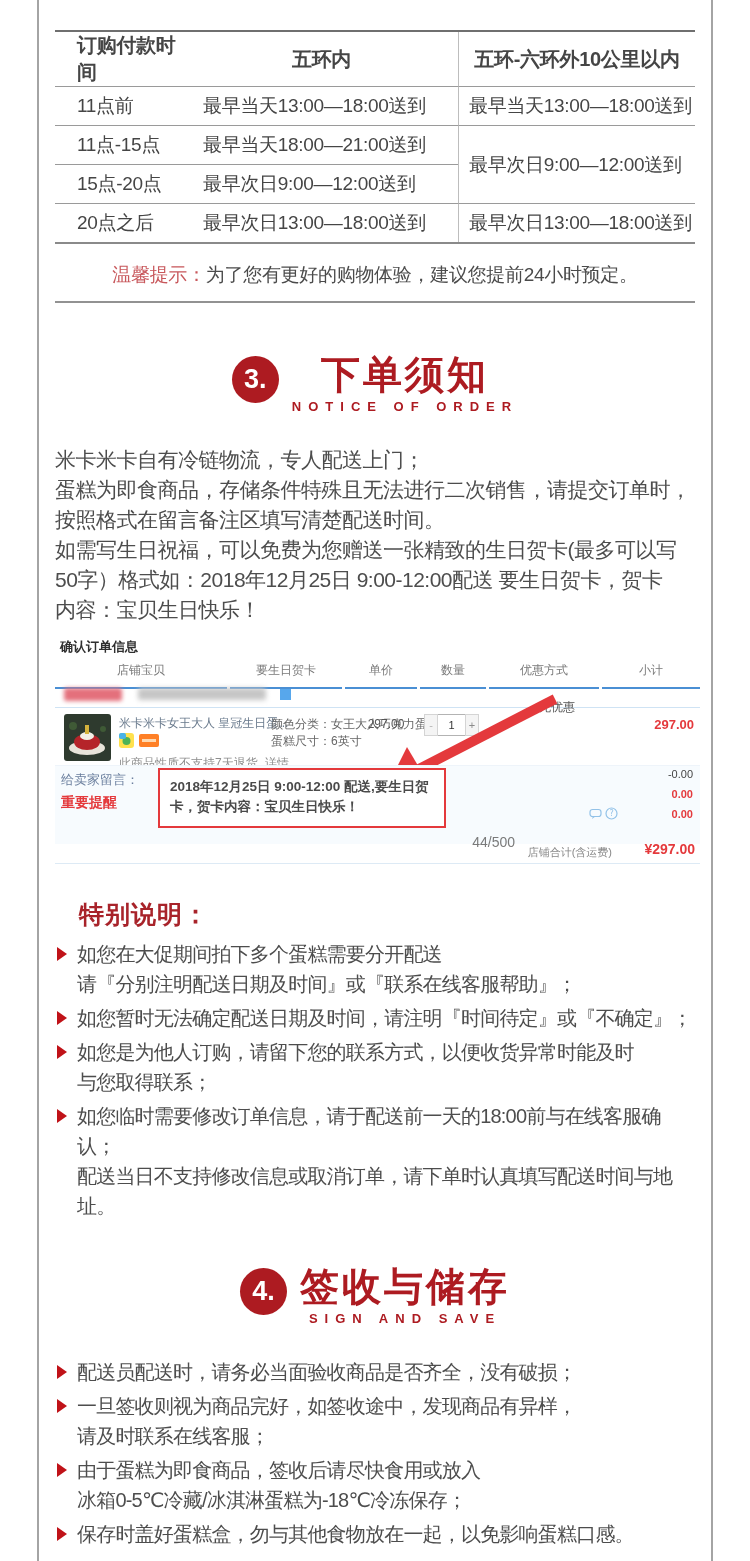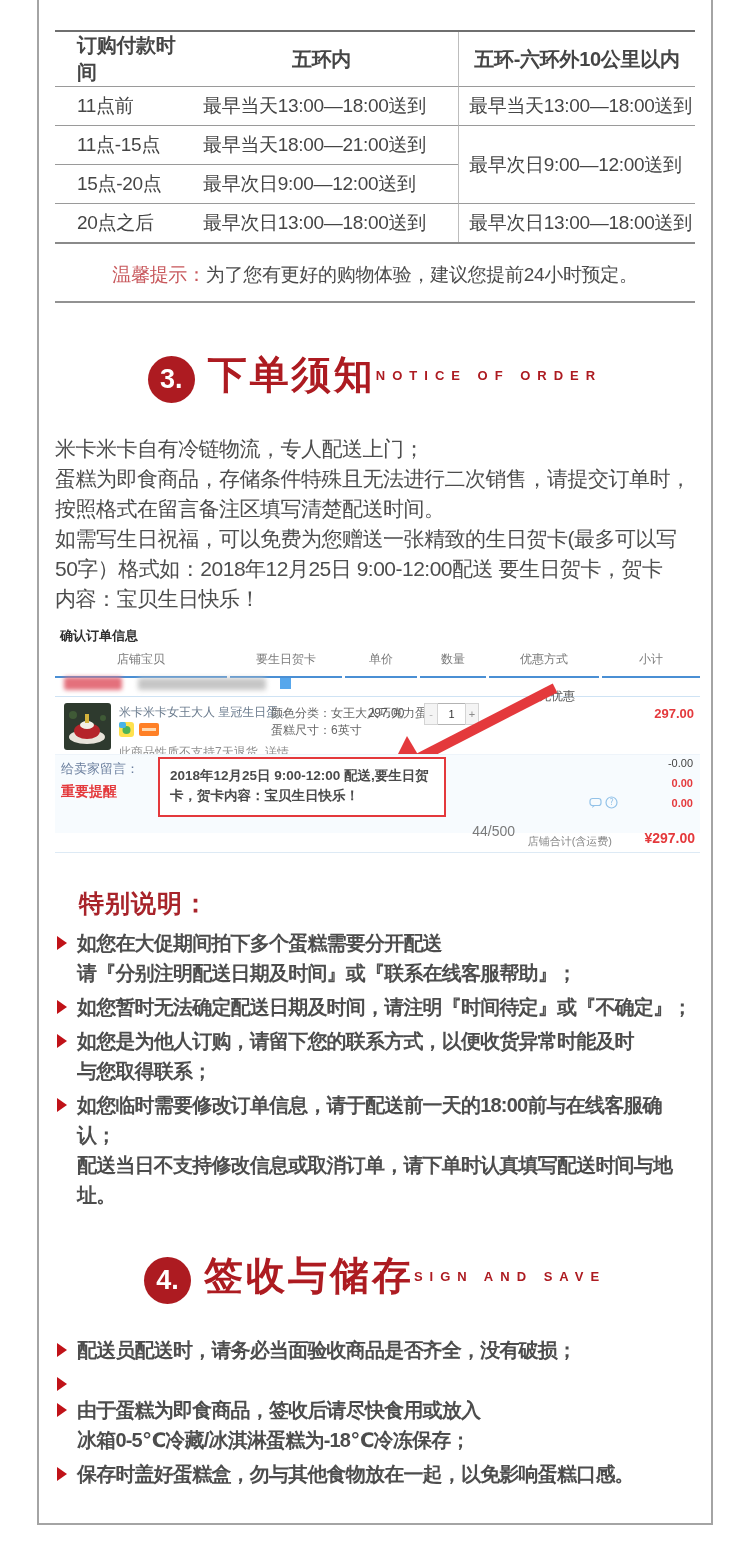--- a/index.html
+++ b/index.html
@@ -20,21 +20,21 @@
   .merged{grid-column:3;grid-row:3 / span 2;}
 
   
   .tip{margin-top:18px;text-align:center;font-size:19px;color:#4b4b4b;letter-spacing:-0.3px;}
   .tip .tlabel{color:#c8585c;}
   .divider{margin-top:13px;border:none;border-top:2px solid #929292;}
 
   
   .sec-header{margin-top:50px;display:flex;justify-content:center;align-items:flex-start;}
   .badge-circle{flex:none;width:47px;height:47px;border-radius:50%;background:#ad1b21;color:#fff;font-weight:bold;font-size:27px;display:flex;align-items:center;justify-content:center;margin-top:3px;}
-  .sec-text{margin-left:13px;display:flex;flex-direction:row;align-items:center;}
+  .sec-text{margin-left:13px;display:flex;flex-direction:column;align-items:center;}
   .sec-title{font-size:39px;color:#ad1b21;font-weight:bold;letter-spacing:3px;line-height:1.15;}
   .sec-sub{font-size:13px;color:#ad1b21;font-weight:bold;letter-spacing:7px;margin-top:1px;}
 
   .para{margin-top:31px;font-size:21px;letter-spacing:-0.5px;line-height:30px;color:#4d4d4d;white-space:pre-line;}
 
   
   .ord{position:relative;margin-top:10px;height:237px;width:645px;font-size:12px;color:#555;}
   .ord-title{position:absolute;left:5px;top:3px;font-size:13px;font-weight:bold;color:#2f2f2f;}
   .ord-head{position:absolute;top:27px;left:0;width:645px;display:flex;color:#7a7a7a;font-size:12px;}
   .ord-col{border-bottom:2px solid #4a8fd4;padding-bottom:8px;margin-right:3px;text-align:center;}
@@ -68,21 +68,21 @@
   .t3icons{position:absolute;top:172px;right:82px;display:flex;gap:3px;}
   .t3{position:absolute;top:173px;right:7px;font-size:11px;color:#e4393c;font-weight:bold;}
   .total-label{position:absolute;top:210px;right:88px;font-size:11px;color:#888;}
   .total-value{position:absolute;top:206px;right:5px;font-size:14px;color:#e4393c;font-weight:bold;}
   .sep2{position:absolute;top:228px;left:0;width:645px;border-top:1px solid #ddeaf5;}
 
   
   .special-h{margin:26px 0 6px 24px;font-size:25px;font-weight:bold;color:#a8232a;letter-spacing:1px;}
   .blist{margin-top:8px;}
   .blist.save{margin-top:31px;}
-  .bitem{display:flex;margin:4px 0;font-weight:bold;}
+  .bitem{display:flex;margin:4px 0;}
   .tri{flex:none;width:0;height:0;border-left:10px solid #c01218;border-top:7px solid transparent;border-bottom:7px solid transparent;margin:8px 10px 0 2px;}
   .btext{font-size:20px;letter-spacing:-0.8px;line-height:30px;color:#4d4d4d;white-space:pre-line;}
   .s4gap{margin-top:44px;}
 </style>
 </head>
 <body>
 
 <div class="frame">
   <div class="content">
 
@@ -245,20 +245,22 @@
       </div>
     </div>
 
     <div class="blist save">
       <div class="bitem">
         <span class="tri"></span>
         <div class="btext">配送员配送时，请务必当面验收商品是否齐全，没有破损；</div>
       </div>
       <div class="bitem">
         <span class="tri"></span>
+        <div class="btext">一旦签收则视为商品完好，如签收途中，发现商品有异样，
+请及时联系在线客服；</div>
       </div>
       <div class="bitem">
         <span class="tri"></span>
         <div class="btext">由于蛋糕为即食商品，签收后请尽快食用或放入
 冰箱0-5℃冷藏/冰淇淋蛋糕为-18℃冷冻保存；</div>
       </div>
       <div class="bitem">
         <span class="tri"></span>
         <div class="btext">保存时盖好蛋糕盒，勿与其他食物放在一起，以免影响蛋糕口感。</div>
       </div>

